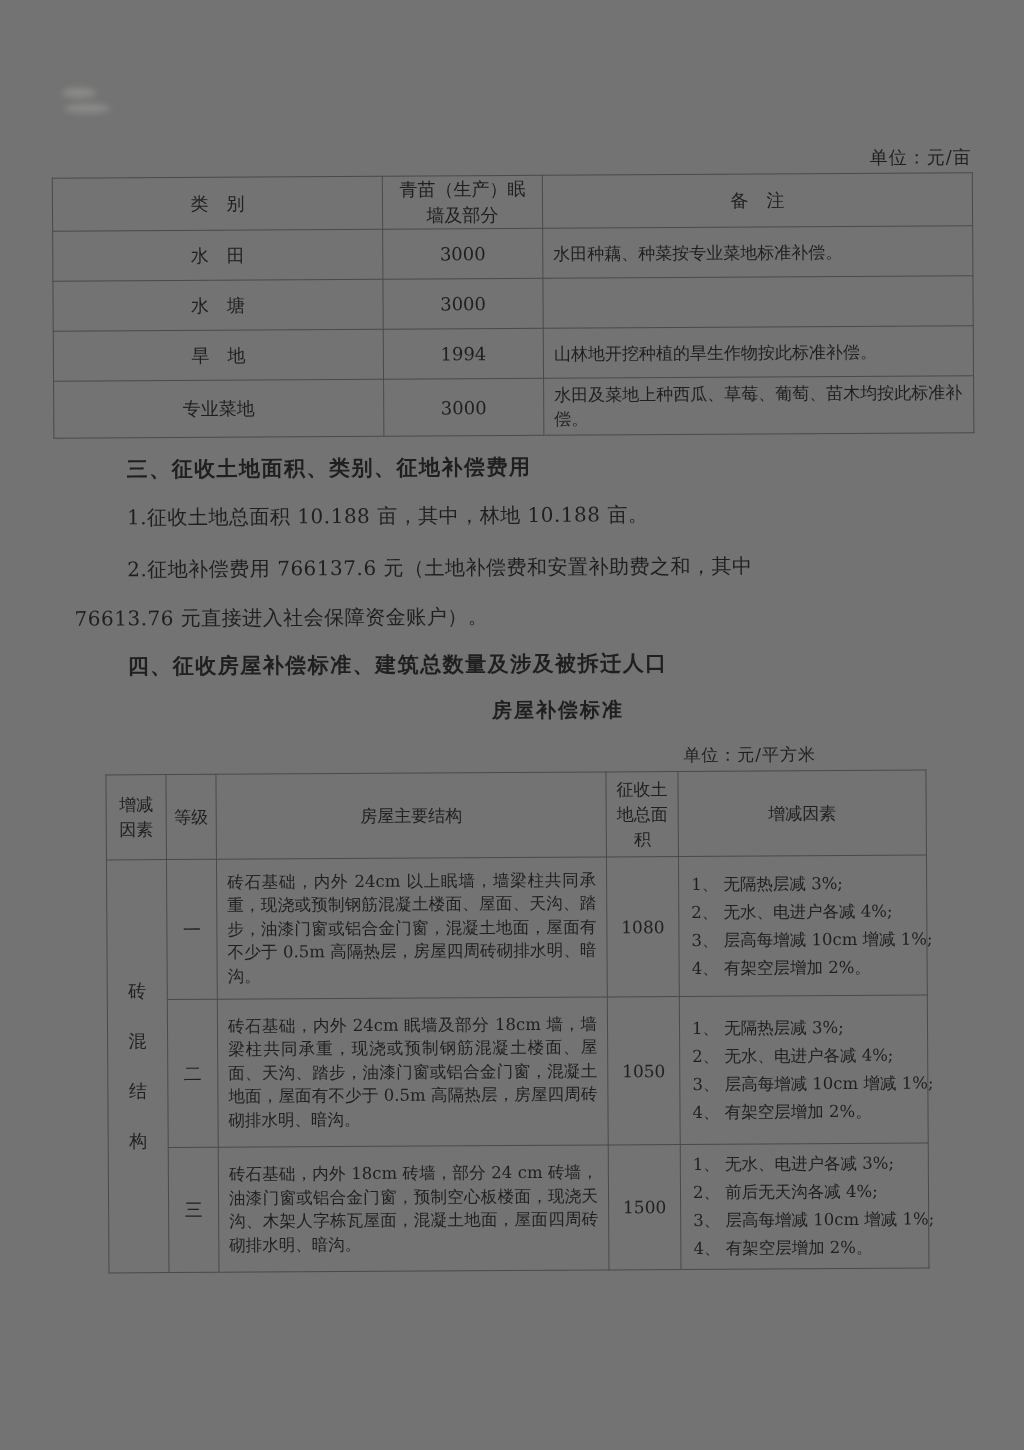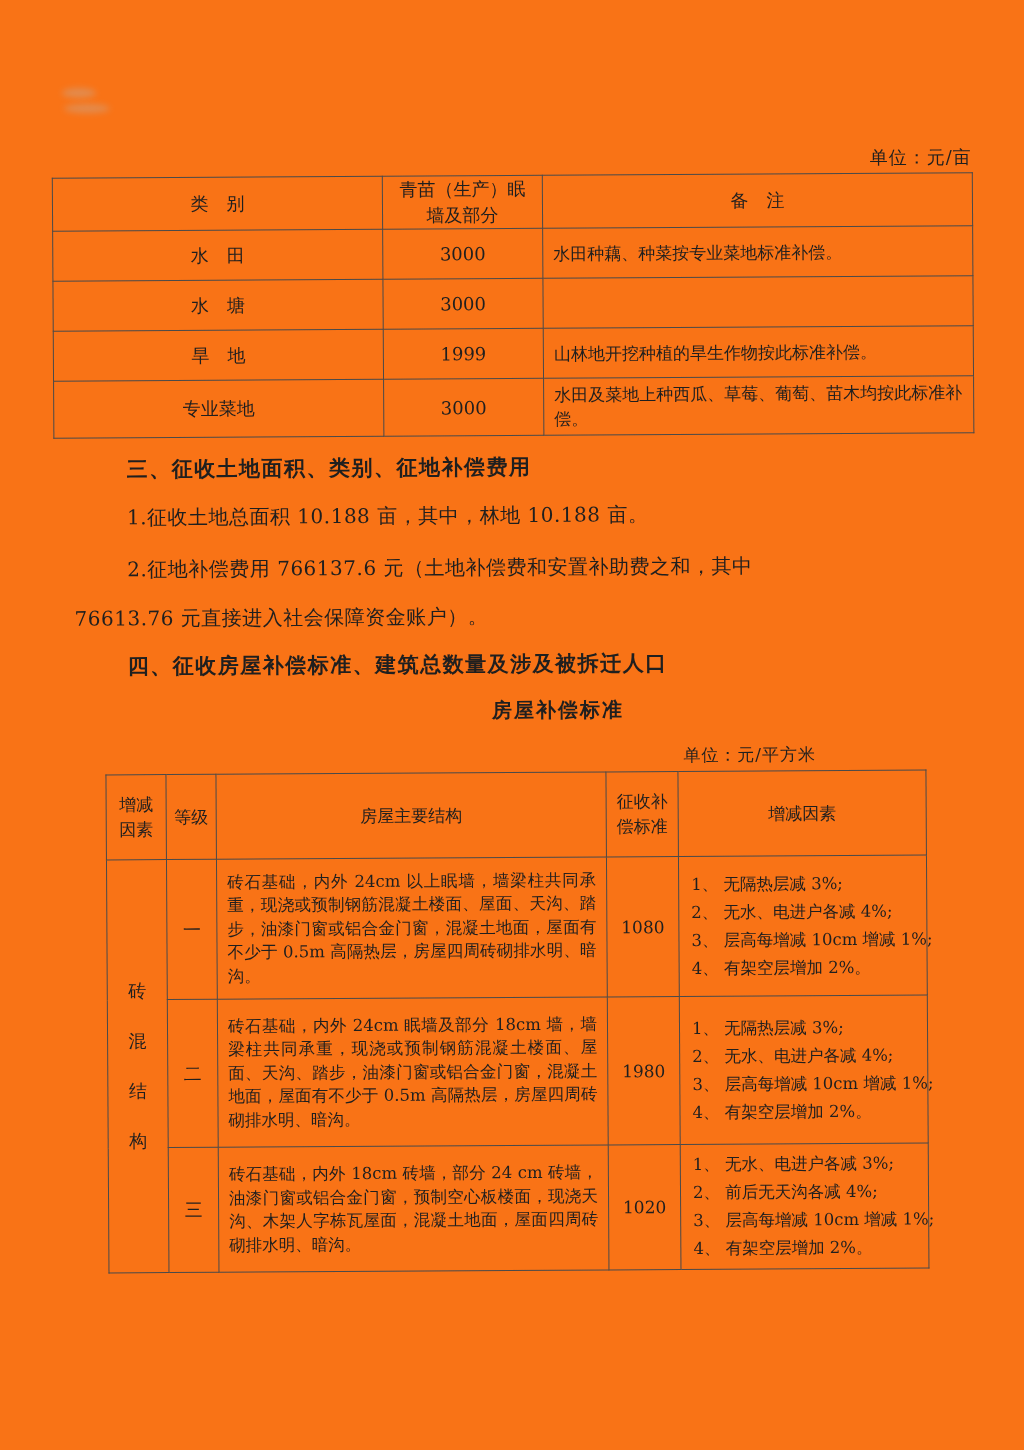--- a/index.html
+++ b/index.html
@@ -5,21 +5,21 @@
   * { margin:0; padding:0; box-sizing:border-box; }
   html,body { width:1024px; }
   body {
     width:1024px; height:1450px;
     background:#f6f6f4;
     font-family:"DejaVu Serif","Liberation Serif",serif;
     color:#1f1f1f;
   }
   .page {
     position:relative; width:1024px; height:1450px;
-    background:#f97316; overflow:hidden;
+    background:#737373; overflow:hidden;
   }
   .content {
     position:absolute; top:0; left:0; width:1024px;
     transform:rotate(-0.35deg); transform-origin:512px 700px;
   }
   
   .smudge { position:absolute; background:#b9b9b5; border-radius:50%; filter:blur(3px); opacity:.35; }
   .smudge.s1 { left:62px; top:88px; width:34px; height:10px; }
   .smudge.s2 { left:64px; top:104px; width:46px; height:9px; }
 
@@ -101,21 +101,21 @@
           <td class="std">3000</td>
           <td class="rem">水田种藕、种菜按专业菜地标准补偿。</td>
         </tr>
         <tr>
           <td class="cat">水　塘</td>
           <td class="std">3000</td>
           <td class="rem"></td>
         </tr>
         <tr>
           <td class="cat">旱　地</td>
-          <td class="std">1999</td>
+          <td class="std">1994</td>
           <td class="rem">山林地开挖种植的旱生作物按此标准补偿。</td>
         </tr>
         <tr class="last">
           <td class="cat">专业菜地</td>
           <td class="std">3000</td>
           <td class="rem">水田及菜地上种西瓜、草莓、葡萄、苗木均按此标准补偿。</td>
         </tr>
       </tbody>
     </table>
 
@@ -134,52 +134,52 @@
           <col class="col-grade">
           <col class="col-struct">
           <col class="col-std">
           <col class="col-fact">
         </colgroup>
       <thead>
         <tr>
           <th>增减因素</th>
           <th>等级</th>
           <th>房屋主要结构</th>
-          <th>征收补偿标准</th>
+          <th>征收土地总面积</th>
           <th>增减因素</th>
         </tr>
       </thead>
       <tbody>
         <tr class="r1">
           <td class="house-type" rowspan="3">砖混结构</td>
           <td class="grade">一</td>
           <td class="structure">砖石基础，内外 24cm 以上眠墙，墙梁柱共同承重，现浇或预制钢筋混凝土楼面、屋面、天沟、踏步，油漆门窗或铝合金门窗，混凝土地面，屋面有不少于 0.5m 高隔热层，房屋四周砖砌排水明、暗沟。</td>
           <td class="standard">1080</td>
           <td class="factors">
             <div>1、 无隔热层减 3%;</div>
             <div>2、 无水、电进户各减 4%;</div>
             <div>3、 层高每增减 10cm 增减 1%;</div>
             <div>4、 有架空层增加 2%。</div>
           </td>
         </tr>
         <tr class="r2">
           <td class="grade">二</td>
           <td class="structure">砖石基础，内外 24cm 眠墙及部分 18cm 墙，墙梁柱共同承重，现浇或预制钢筋混凝土楼面、屋面、天沟、踏步，油漆门窗或铝合金门窗，混凝土地面，屋面有不少于 0.5m 高隔热层，房屋四周砖砌排水明、暗沟。</td>
-          <td class="standard">1980</td>
+          <td class="standard">1050</td>
           <td class="factors">
             <div>1、 无隔热层减 3%;</div>
             <div>2、 无水、电进户各减 4%;</div>
             <div>3、 层高每增减 10cm 增减 1%;</div>
             <div>4、 有架空层增加 2%。</div>
           </td>
         </tr>
         <tr class="r3">
           <td class="grade">三</td>
           <td class="structure">砖石基础，内外 18cm 砖墙，部分 24 cm 砖墙，油漆门窗或铝合金门窗，预制空心板楼面，现浇天沟、木架人字栋瓦屋面，混凝土地面，屋面四周砖砌排水明、暗沟。</td>
-          <td class="standard">1020</td>
+          <td class="standard">1500</td>
           <td class="factors">
             <div>1、 无水、电进户各减 3%;</div>
             <div>2、 前后无天沟各减 4%;</div>
             <div>3、 层高每增减 10cm 增减 1%;</div>
             <div>4、 有架空层增加 2%。</div>
           </td>
         </tr>
       </tbody>
     </table>
 

